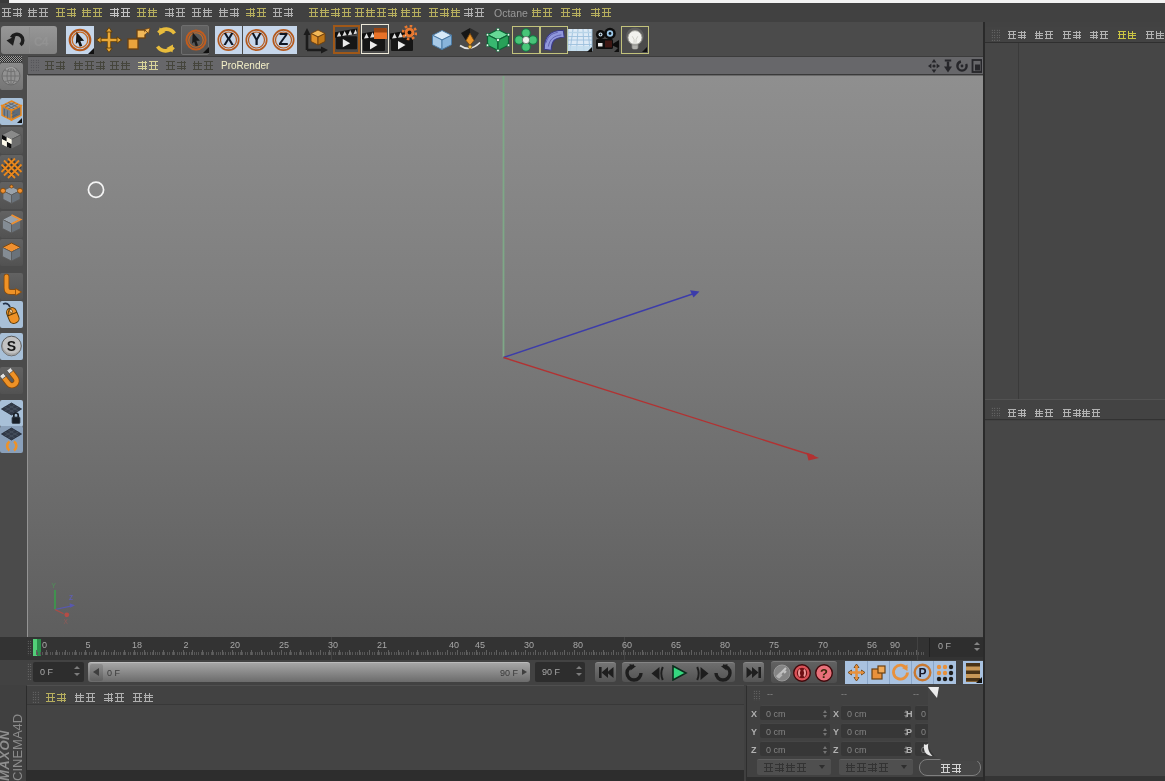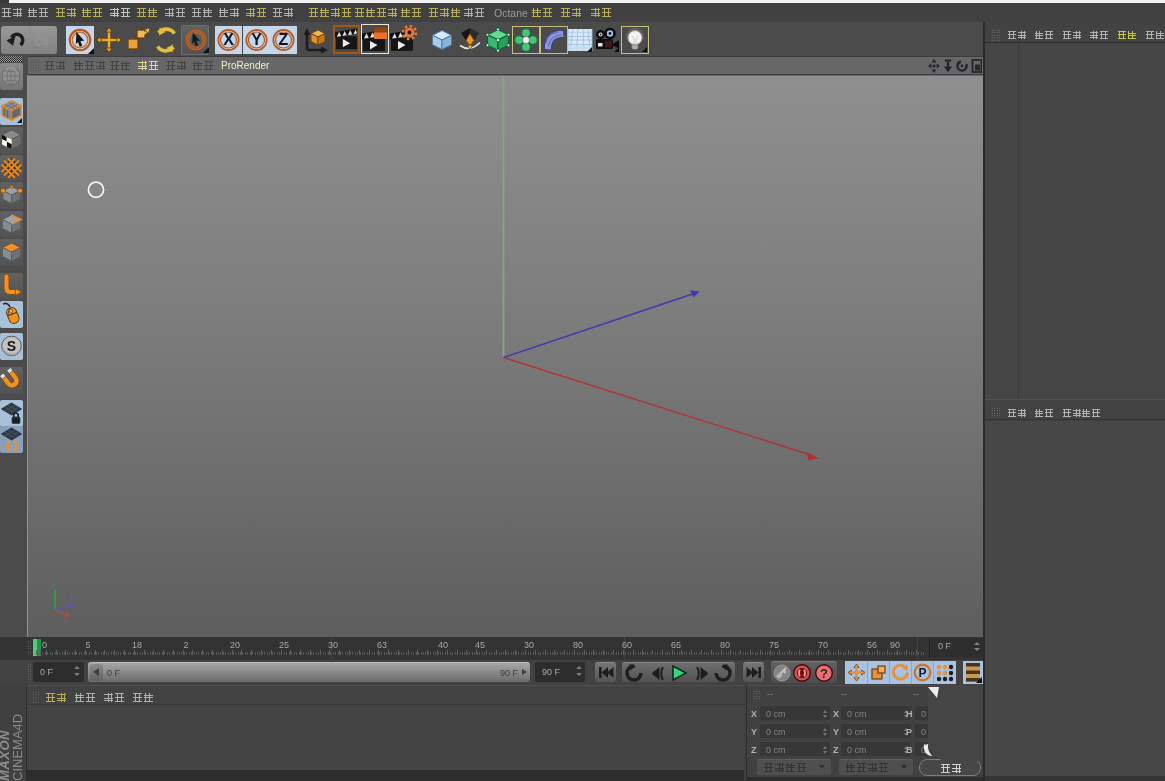--- a/index.html
+++ b/index.html
@@ -539,22 +539,22 @@
  <span class="abs" style="left:33px;top:2px;width:8px;height:17px;background:linear-gradient(90deg,#52cf78 55%,#2b8f4b 55%)"></span>
  <span class="abs" style="left:42px;top:3px">0</span>
  <span class="abs" style="left:36px;top:15px;width:888px;height:3px;background:repeating-linear-gradient(90deg,transparent 0 1.44px,#575757 1.44px 2.44px)"></span>
  <span class="abs" style="left:36px;top:13px;width:888px;height:5px;background:repeating-linear-gradient(90deg,#606060 0 1px,transparent 1px 9.78px)"></span>
  <b class="rn" style="left:88px">5</b>
  <b class="rn" style="left:137px">18</b>
  <b class="rn" style="left:186px">2</b>
  <b class="rn" style="left:235px">20</b>
  <b class="rn" style="left:284px">25</b>
  <b class="rn" style="left:333px">30</b>
- <b class="rn" style="left:382px">63</b>
- <b class="rn" style="left:443px">40</b>
+ <b class="rn" style="left:382px">21</b>
+ <b class="rn" style="left:454px">40</b>
  <b class="rn" style="left:480px">45</b>
  <b class="rn" style="left:529px">30</b>
  <b class="rn" style="left:578px">80</b>
  <b class="rn" style="left:627px">60</b>
  <b class="rn" style="left:676px">65</b>
  <b class="rn" style="left:725px">80</b>
  <b class="rn" style="left:774px">75</b>
  <b class="rn" style="left:823px">70</b>
  <b class="rn" style="left:872px">56</b>
  <b class="rn" style="left:895px">90</b>

